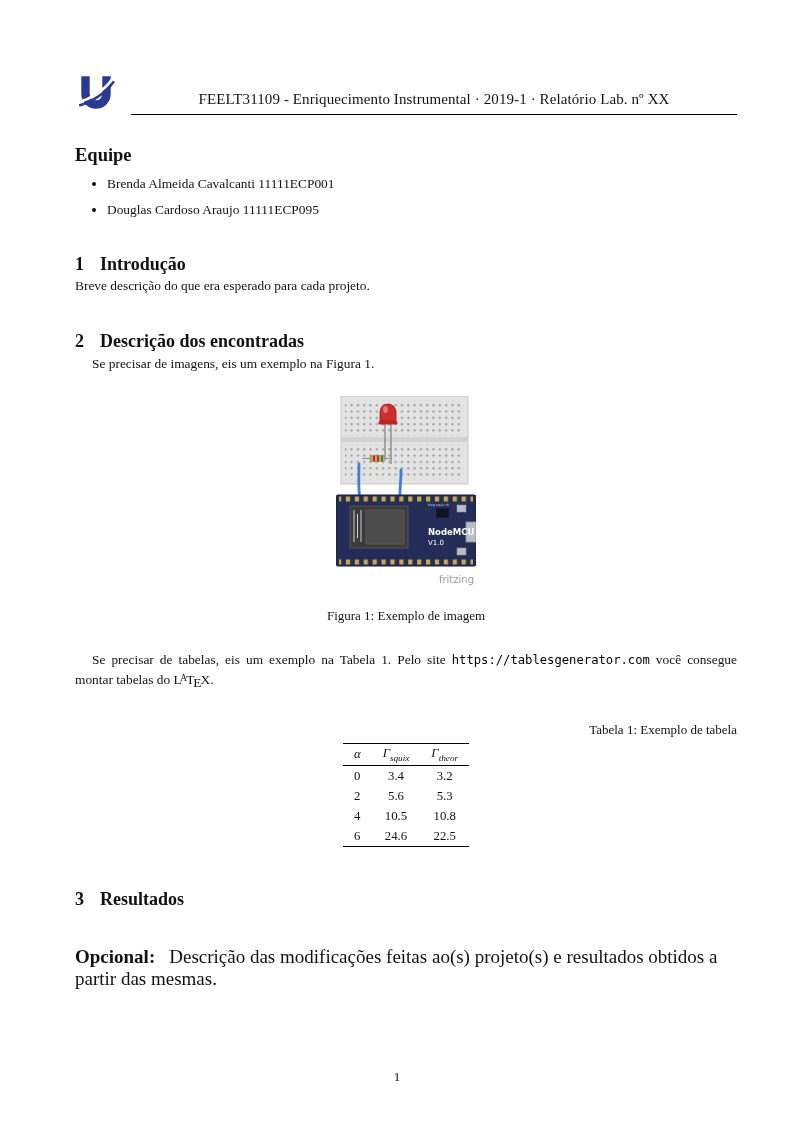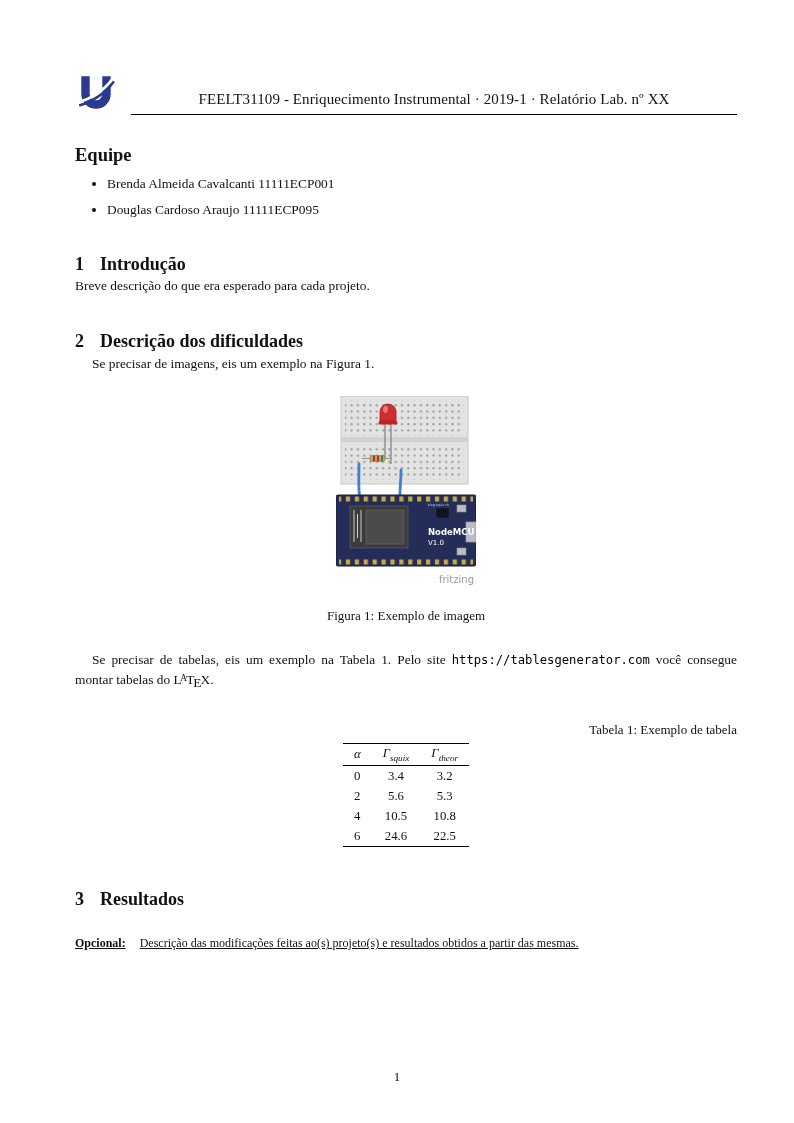--- a/index.html
+++ b/index.html
@@ -53,21 +53,21 @@
     margin:5px auto 0 auto;
     border-collapse:collapse;
     font-size:12.8px;
   }
   table.booktabs th, table.booktabs td { padding:2.5px 11px; text-align:center; font-weight:normal; }
   table.booktabs thead tr { border-top:1.5px solid #000; border-bottom:0.9px solid #000; }
   table.booktabs tbody tr:last-child { border-bottom:1.5px solid #000; }
   .it { font-style:italic; }
   table.booktabs sub { font-size:72%; }
 
-  .opcional { margin-top:26px; font-size:12px;text-decoration:underline; }
+  .opcional { margin-top:36px; font-size:19px; }
   .opcional .op-label { font-weight:bold; margin-right:14px; }
 
   .page-footer {
     position:absolute; left:0; bottom:38px; width:100%;
     text-align:center; font-size:13px;
   }
 </style>
 </head>
 <body>
 
@@ -89,21 +89,21 @@
 
     <h2 class="big-heading">Equipe</h2>
     <ul class="team-list">
       <li>Brenda Almeida Cavalcanti 11111ECP001</li>
       <li>Douglas Cardoso Araujo 11111ECP095</li>
     </ul>
 
     <h2 class="section-heading"><span class="sec-num">1</span><span>Introdução</span></h2>
     <p class="body-text">Breve descrição do que era esperado para cada projeto.</p>
 
-    <h2 class="section-heading"><span class="sec-num">2</span><span>Descrição dos dificuldades</span></h2>
+    <h2 class="section-heading"><span class="sec-num">2</span><span>Descrição dos encontradas</span></h2>
     <p class="body-text no-top indented">Se precisar de imagens, eis um exemplo na Figura 1.</p>
 
     <figure class="fig">
       <svg width="140" height="192" viewBox="0 0 140 192" aria-hidden="false">
         <defs>
           <pattern id="bb" patternUnits="userSpaceOnUse" width="6.3" height="6.3">
             <circle cx="3" cy="3" r="1.1" fill="#9a9a9a"></circle>
           </pattern>
           <pattern id="pins" patternUnits="userSpaceOnUse" width="8.9" height="5">
             <rect x="1" y="0" width="4.2" height="5" fill="#caa843"></rect>

